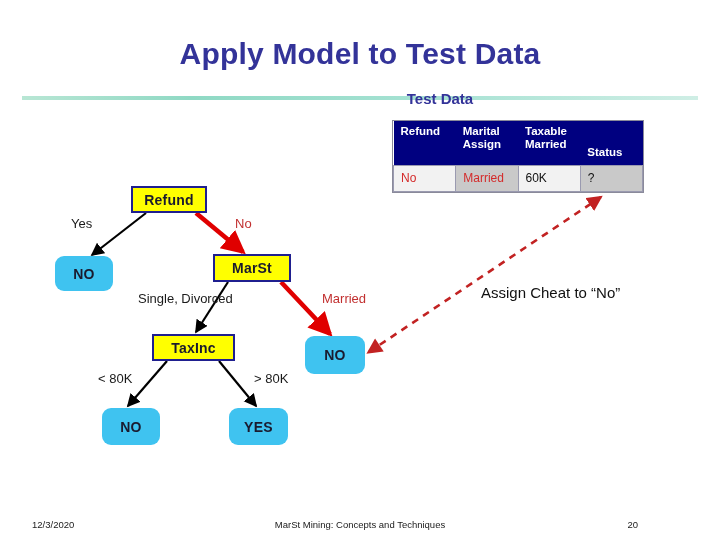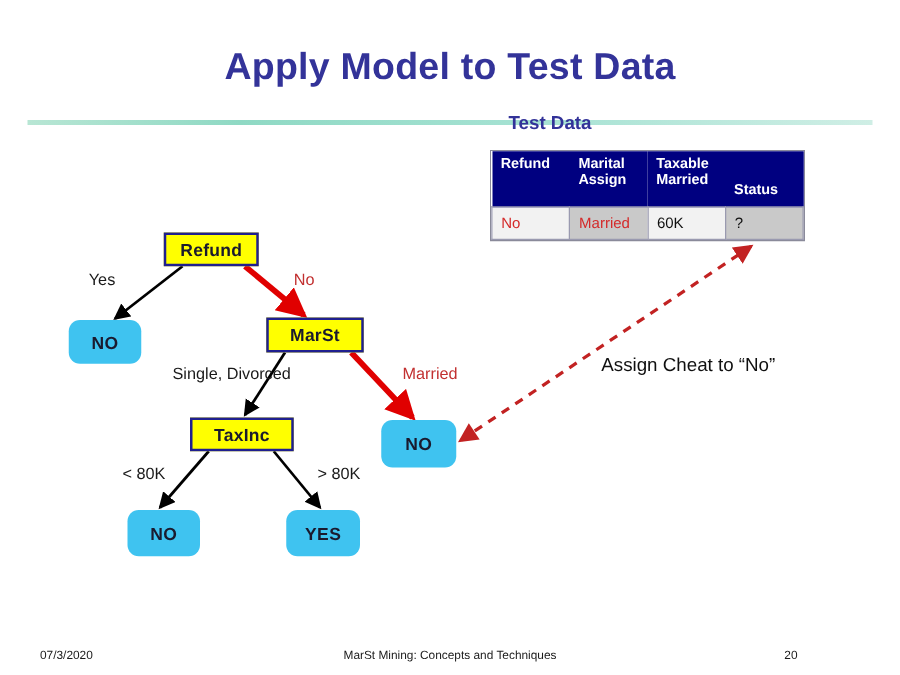--- a/index.html
+++ b/index.html
@@ -273,17 +273,17 @@
 
   <div id="lbl-yes" class="edge-label">Yes</div>
   <div id="lbl-no" class="edge-label red">No</div>
   <div id="lbl-single" class="edge-label">Single, Divorced</div>
   <div id="lbl-married" class="edge-label red">Married</div>
   <div id="lbl-lt80k" class="edge-label">&lt; 80K</div>
   <div id="lbl-gt80k" class="edge-label">&gt; 80K</div>
 
   <div id="annotation">Assign Cheat to “No”</div>
 
-  <div id="footer-date" class="footer-text">07/3/2020</div>
+  <div id="footer-date" class="footer-text">12/3/2020</div>
   <div id="footer-title" class="footer-text">MarSt Mining: Concepts and Techniques</div>
   <div id="footer-page" class="footer-text">20</div>
 
 </div>
 
 </body></html>

